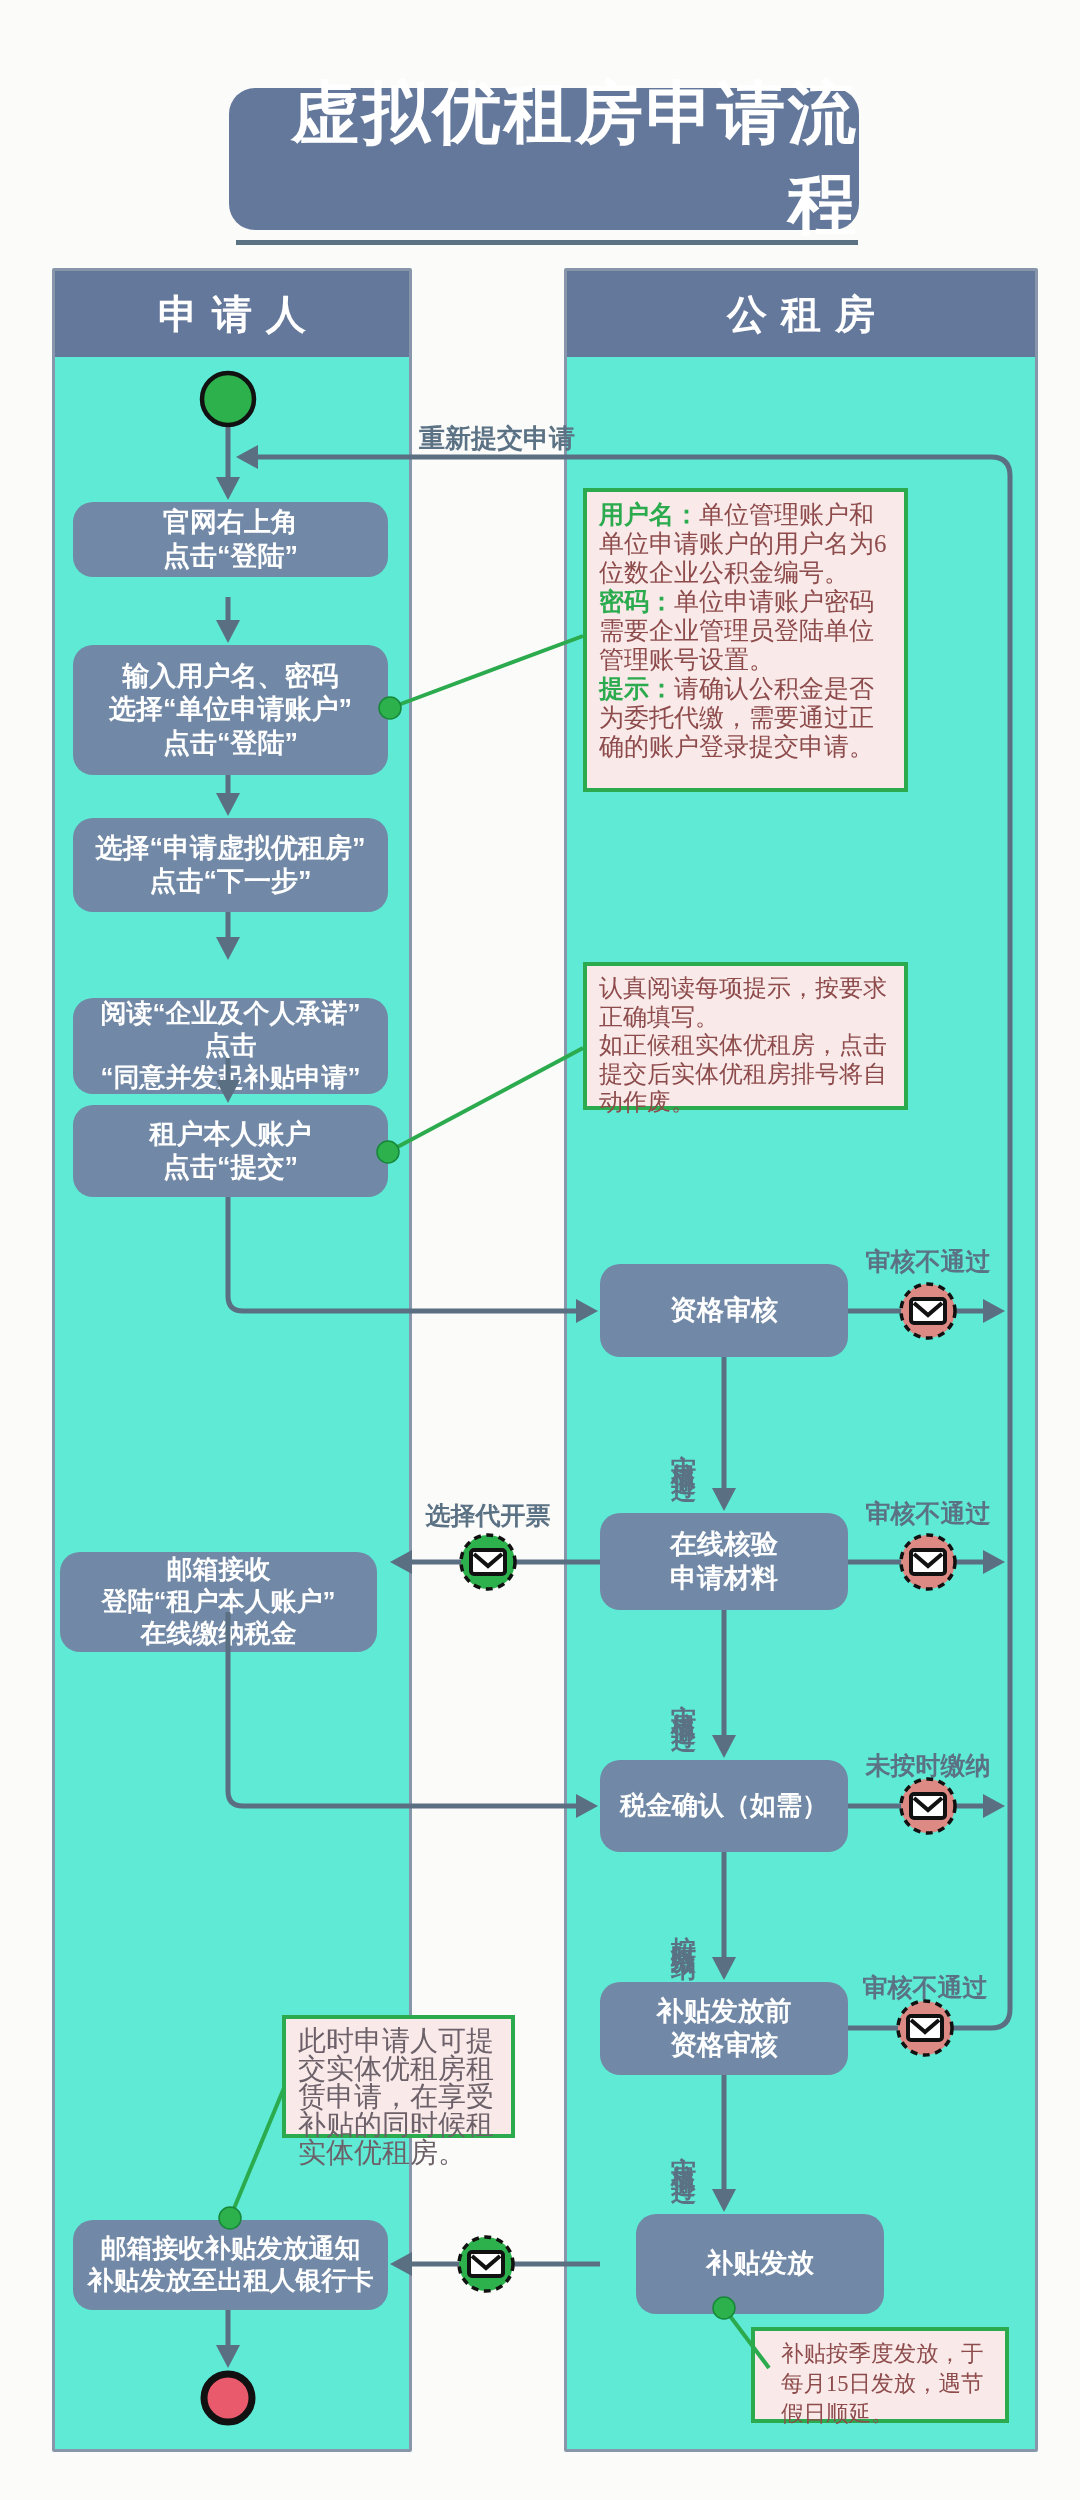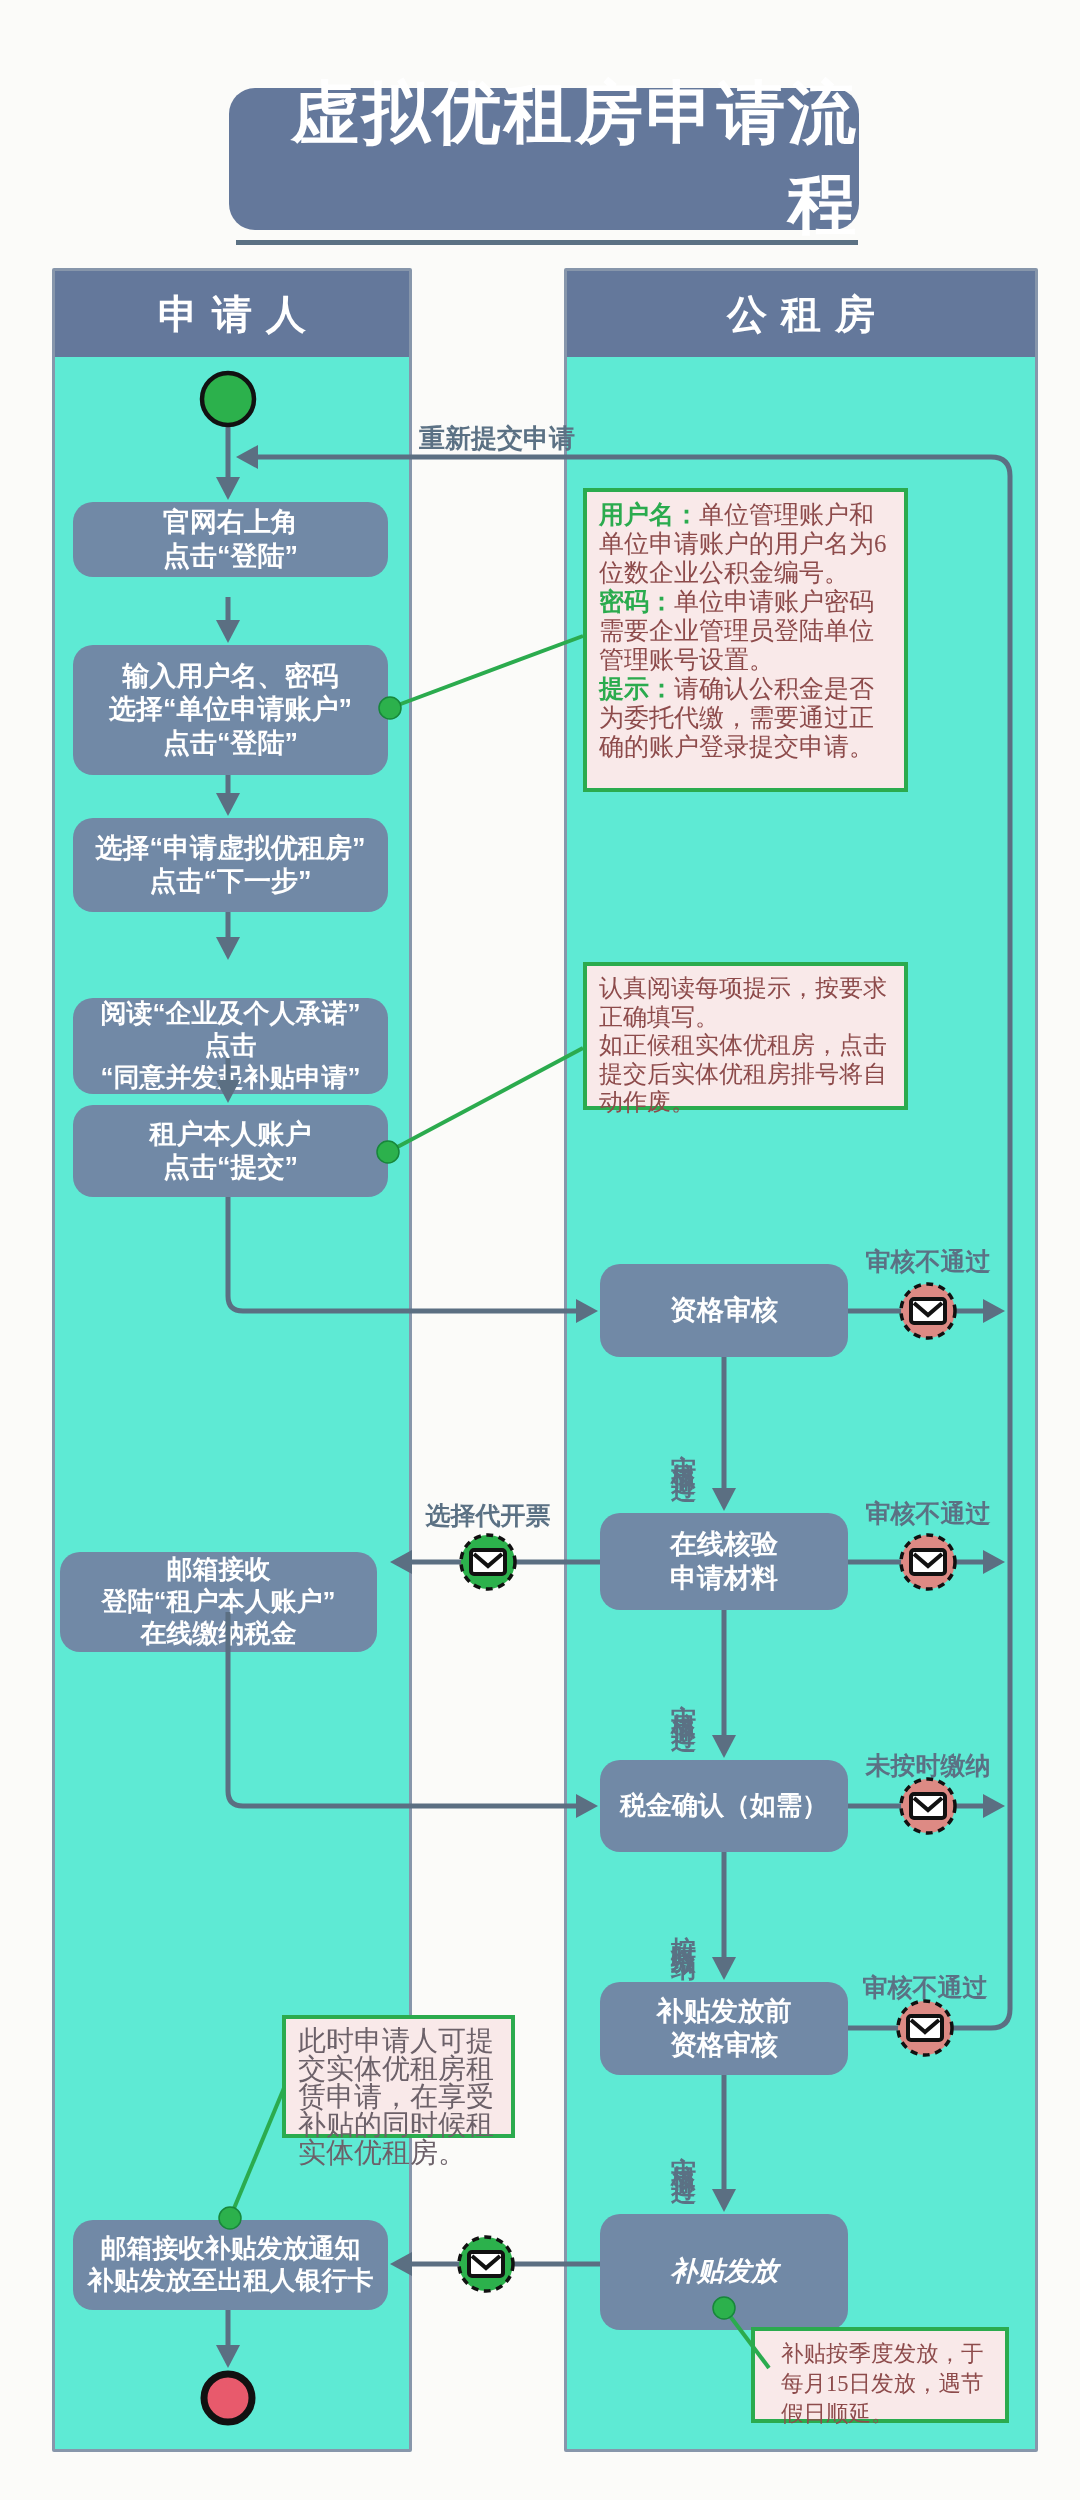--- a/index.html
+++ b/index.html
@@ -82,21 +82,21 @@
 在线缴纳税金</div>
   <div class="abs pbox f26" style="left:73px;top:2220px;width:315px;height:90px;">邮箱接收补贴发放通知
 补贴发放至出租人银行卡</div>
 
   <div class="abs pbox" style="left:600px;top:1264px;width:248px;height:93px;">资格审核</div>
   <div class="abs pbox" style="left:600px;top:1513px;width:248px;height:97px;">在线核验
 申请材料</div>
   <div class="abs pbox f26" style="left:600px;top:1760px;width:248px;height:92px;">税金确认（如需）</div>
   <div class="abs pbox" style="left:600px;top:1982px;width:248px;height:93px;">补贴发放前
 资格审核</div>
-  <div class="abs pbox" style="left:600px;top:2214px;width:248px;height:116px;font-style:italic;">补贴发放</div>
+  <div class="abs pbox" style="left:636px;top:2214px;width:248px;height:100px;">补贴发放</div>
 
   <div class="abs note note-1" style="left:583px;top:488px;width:325px;height:304px;">
     <p><span class="nlabel">用户名：</span><span>单位管理账户和单位申请账户的用户名为6位数企业公积金编号。</span></p>
     <p><span class="nlabel">密码：</span><span>单位申请账户密码需要企业管理员登陆单位管理账号设置。</span></p>
     <p><span class="nlabel">提示：</span><span>请确认公积金是否为委托代缴，需要通过正确的账户登录提交申请。</span></p>
   </div>
   <div class="abs note note-2" style="left:583px;top:962px;width:325px;height:148px;">
     <p>认真阅读每项提示，按要求正确填写。</p>
     <p>如正候租实体优租房，点击提交后实体优租房排号将自动作废。</p>
   </div>

